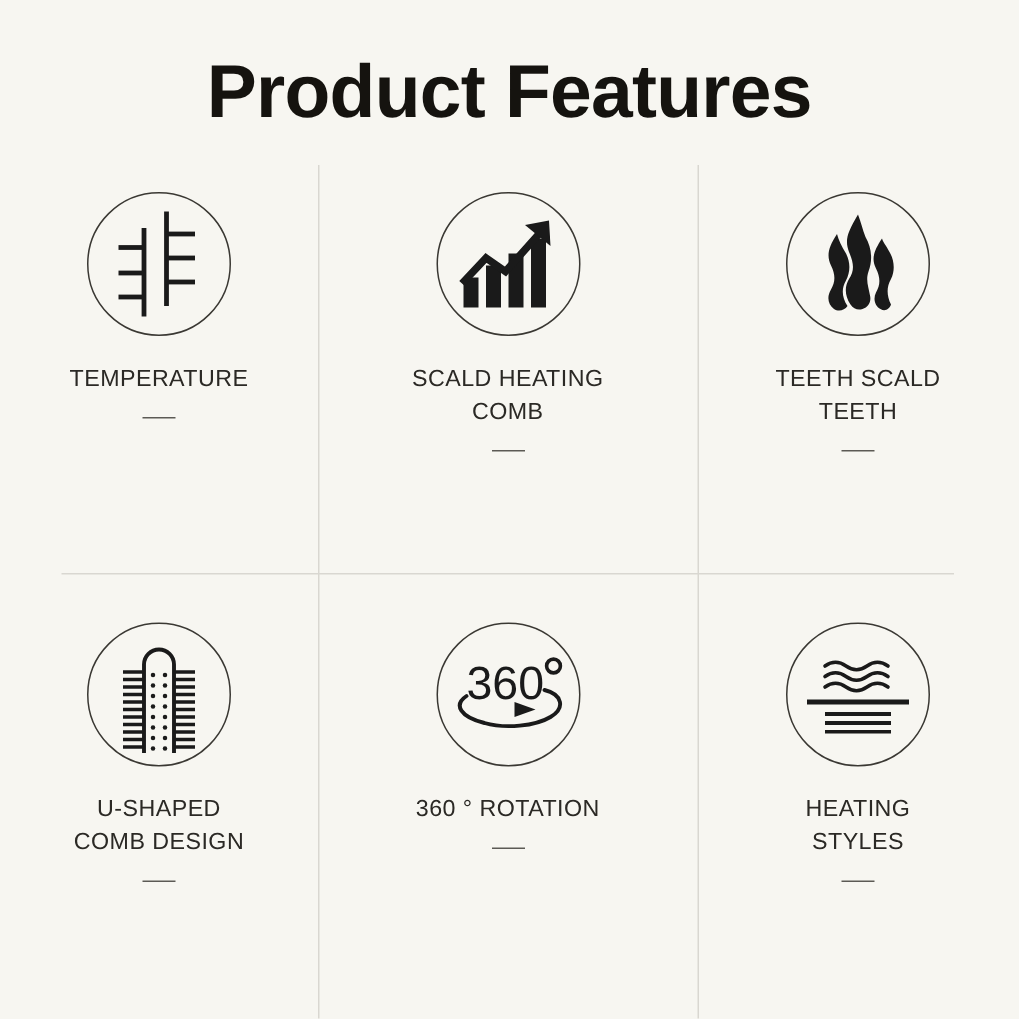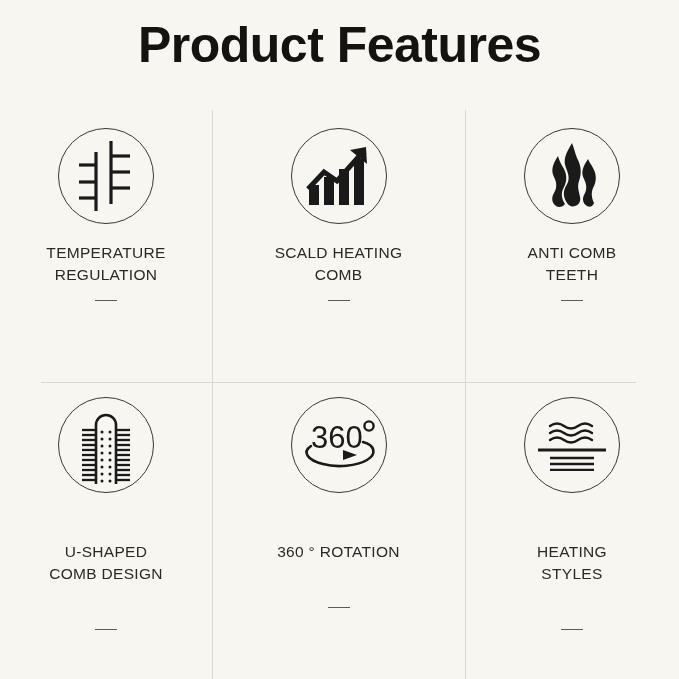--- a/index.html
+++ b/index.html
@@ -14,21 +14,21 @@
     overflow: hidden;
   }
   .page {
     position: relative;
     width: 679px;
     height: 679px;
     background: #f7f6f1;
   }
   .page-title {
     position: absolute;
-    top: 16px;
+    top: 32px;
     left: 0;
     width: 679px;
     text-align: center;
     font-size: 50px;
     font-weight: bold;
     color: #15130f;
     letter-spacing: -0.5px;
     font-family: "Liberation Sans", sans-serif;
   }
 
@@ -61,21 +61,21 @@
     grid-template-rows: 272px 297px;
   }
   .cell {
     position: relative;
     display: flex;
     flex-direction: column;
     align-items: center;
     box-sizing: border-box;
   }
   .cell.r1 { padding-top: 18px; }
-  .cell.r2 { padding-top: 15px; gap: 30px; }
+  .cell.r2 { padding-top: 33px; }
 
   .icon-circle {
     width: 96px;
     height: 96px;
     border: 1px solid #3a3833;
     border-radius: 50%;
     display: flex;
     align-items: center;
     justify-content: center;
     box-sizing: border-box;
@@ -126,21 +126,20 @@
             <line x1="20" y1="14" x2="20" y2="73"></line>
 
             <line x1="20" y1="27" x2="3" y2="27"></line>
             <line x1="20" y1="44" x2="3" y2="44"></line>
             <line x1="20" y1="60" x2="3" y2="60"></line>
           </g>
         </svg>
       </div>
       <div class="cell-label">
         <div>TEMPERATURE</div>
-        <div>REGULATION</div>
       </div>
       <div class="cell-dash"></div>
     </div>
 
     <div class="cell r1">
       <div class="icon-circle">
         <svg width="66" height="62" viewBox="0 0 66 62">
           <g fill="#1a1a1a">
 
             <rect x="3" y="40" width="10" height="20"></rect>
@@ -176,21 +175,21 @@
                      C18 67 22 66 24 63 C20 57 20 51 23 46 C26 40 26 34 23 28
                      C20 23 18 19 17 15 Z"></path>
 
             <path d="M47 18 C41 27 40 32 43 38 C46 44 46 49 43 54 C41 58 42 63 46 65
                      C49 67 52 65 53 62 C50 56 50 50 53 45 C56 39 55 32 52 27
                      C50 23 48 21 47 18 Z"></path>
           </g>
         </svg>
       </div>
       <div class="cell-label">
-        <div>ANTI COMB</div>
+        <div>TEETH SCALD</div>
         <div>TEETH</div>
       </div>
       <div class="cell-dash"></div>
     </div>
 
     <div class="cell r2">
       <div class="icon-circle">
         <svg width="58" height="82" viewBox="0 0 58 82">
 
           <path d="M19 80 L19 21 A10 10 0 0 1 39 21 L39 80" stroke="#1a1a1a" stroke-width="2.6" fill="none"></path>

